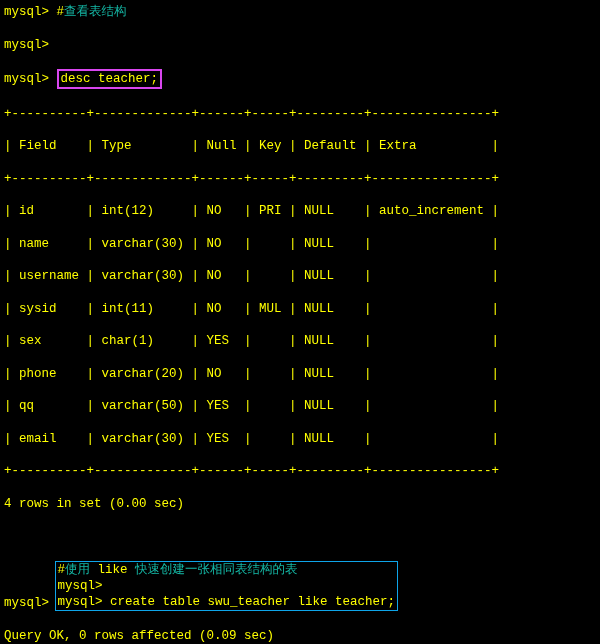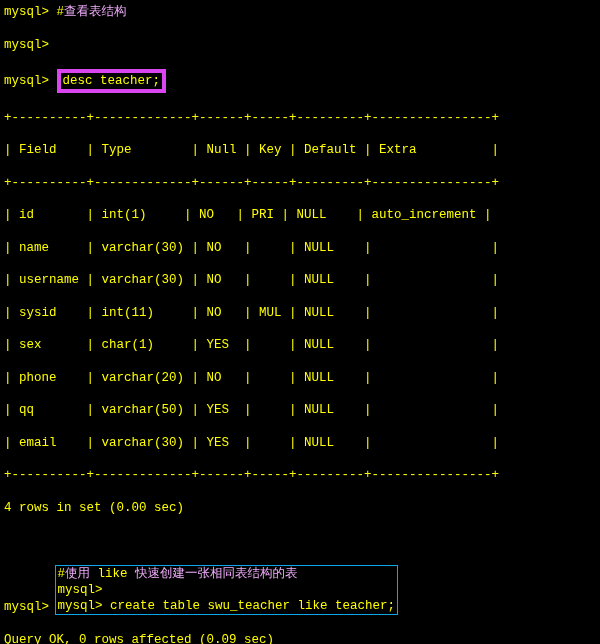--- a/index.html
+++ b/index.html
@@ -9,41 +9,41 @@
       background: #000;
       color: #ffff00;
       font-family: 'Courier New', monospace;
       font-size: 12.5px;
       line-height: 1.3;
       padding: 4px;
       overflow: hidden;
       white-space: pre;
     }
     .line { display: block; }
-    .chinese { color: #f0abfc; }
+    .chinese { color: #14b8a6; }
     .highlight-box {
-      border: 4px solid #d946ef;
+      border: 2px solid #d946ef;
       display: inline-block;
       padding: 0 2px;
     }
     .highlight-box-wide {
       border: 1px solid #0ea5e9;
       display: inline-block;
       padding: 0 2px;
       margin-left: -2px;
     }
   </style>
 </head>
 <body><span class="line"><span>mysql&gt; </span><span>#</span><span class="chinese">查看表结构</span></span>
 <span class="line"><span>mysql&gt;</span></span>
 <span class="line"><span>mysql&gt; </span><span class="highlight-box"><span>desc teacher;</span></span></span>
 <span class="line">+----------+-------------+------+-----+---------+----------------+</span>
 <span class="line">| Field    | Type        | Null | Key | Default | Extra          |</span>
 <span class="line">+----------+-------------+------+-----+---------+----------------+</span>
-<span class="line">| id       | int(1)     | NO   | PRI | NULL    | auto_increment |</span>
+<span class="line">| id       | int(12)     | NO   | PRI | NULL    | auto_increment |</span>
 <span class="line">| name     | varchar(30) | NO   |     | NULL    |                |</span>
 <span class="line">| username | varchar(30) | NO   |     | NULL    |                |</span>
 <span class="line">| sysid    | int(11)     | NO   | MUL | NULL    |                |</span>
 <span class="line">| sex      | char(1)     | YES  |     | NULL    |                |</span>
 <span class="line">| phone    | varchar(20) | NO   |     | NULL    |                |</span>
 <span class="line">| qq       | varchar(50) | YES  |     | NULL    |                |</span>
 <span class="line">| email    | varchar(30) | YES  |     | NULL    |                |</span>
 <span class="line">+----------+-------------+------+-----+---------+----------------+</span>
 <span class="line">4 rows in set (0.00 sec)</span>
 <span class="line"> </span>

